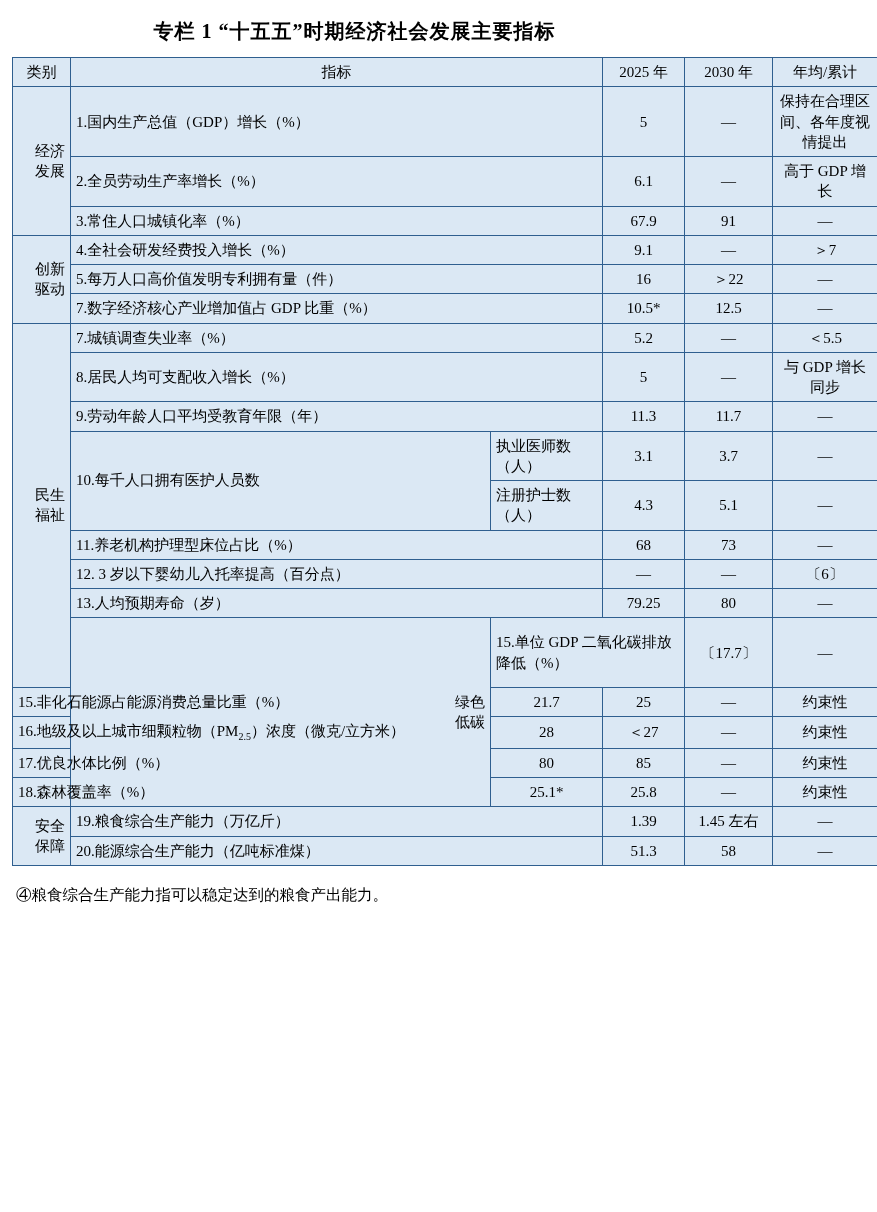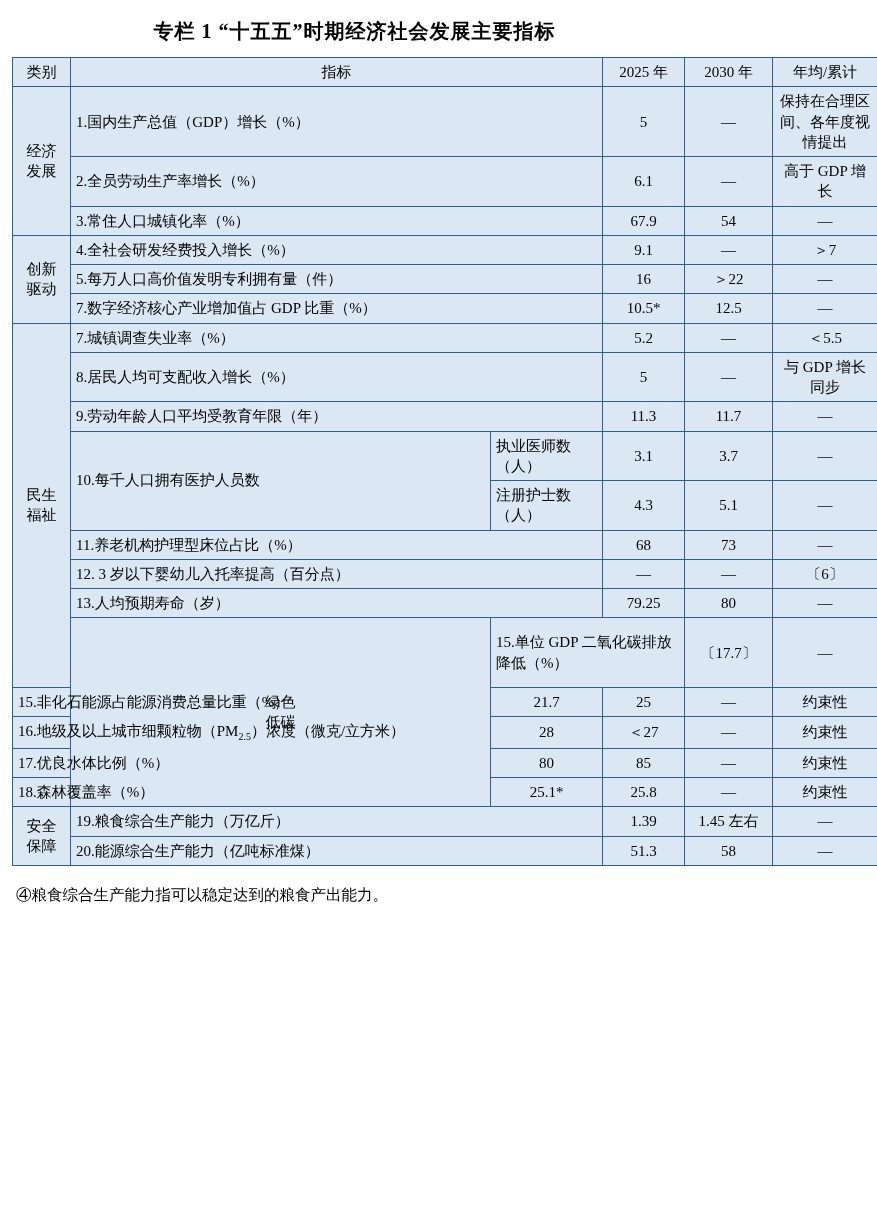--- a/index.html
+++ b/index.html
@@ -44,21 +44,21 @@
     background: #dbe8f4;
   }
   th.hdr {
     text-align: center;
     font-size: 16px;
     font-weight: normal;
     background: #cfe1f0;
     padding: 7px 4px;
   }
   td.cat {
-    text-align: center;
+    text-align: right;
     font-size: 16px;
     font-weight: bold;
     width: 58px;
     letter-spacing: 0px;
     margin-left: 9px;
   }
   td.ind {
     text-align: left;
     padding-left: 8px;
   }
@@ -121,21 +121,21 @@
       <tr>
         <td class="ind" colspan="2">2.全员劳动生产率增长（%）</td>
         <td class="num">6.1</td>
         <td class="num">—</td>
         <td class="avg">高于 GDP 增长</td>
 
       </tr>
       <tr>
         <td class="ind" colspan="2">3.常住人口城镇化率（%）</td>
         <td class="num">67.9</td>
-        <td class="num">54</td>
+        <td class="num">91</td>
         <td class="avg">—</td>
 
       </tr>
 
       <tr>
         <td class="cat" rowspan="3">创新<br>驱动</td>
         <td class="ind" colspan="2">4.全社会研发经费投入增长（%）</td>
         <td class="num">9.1</td>
         <td class="num">—</td>
         <td class="avg">＞7</td>

